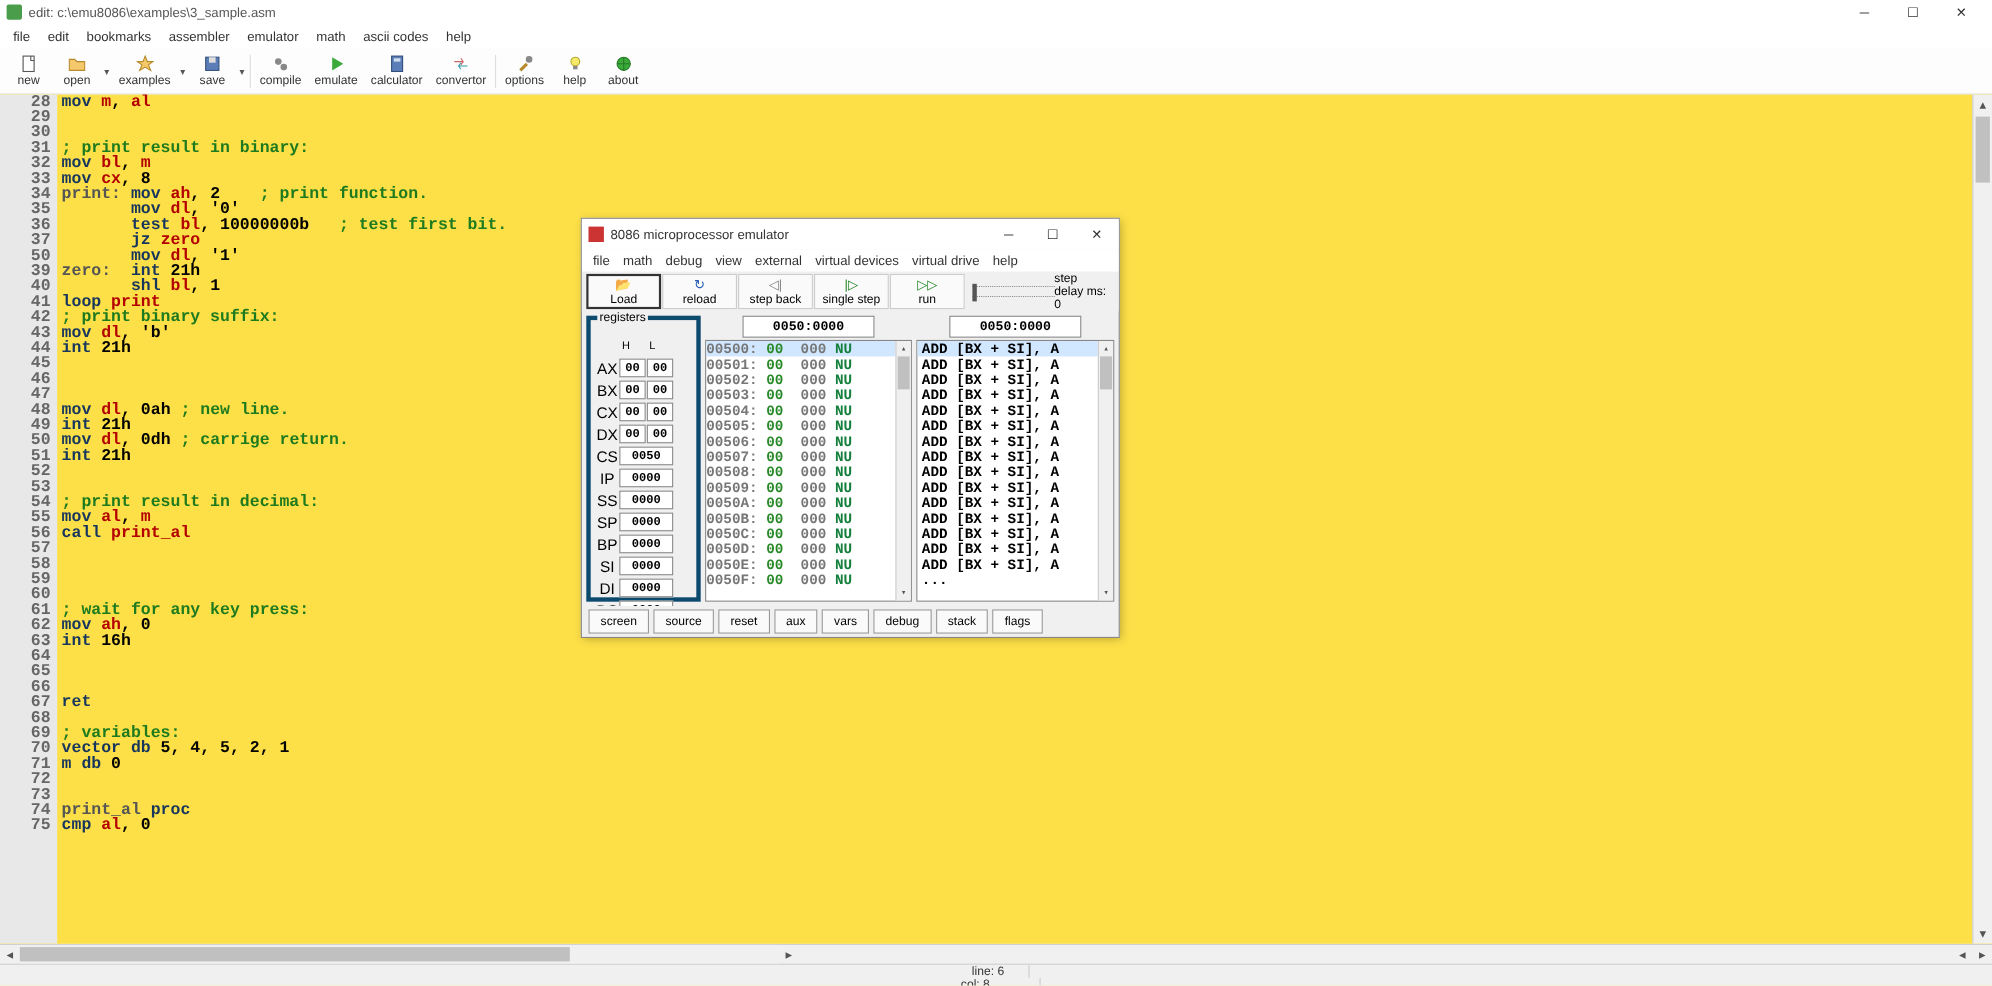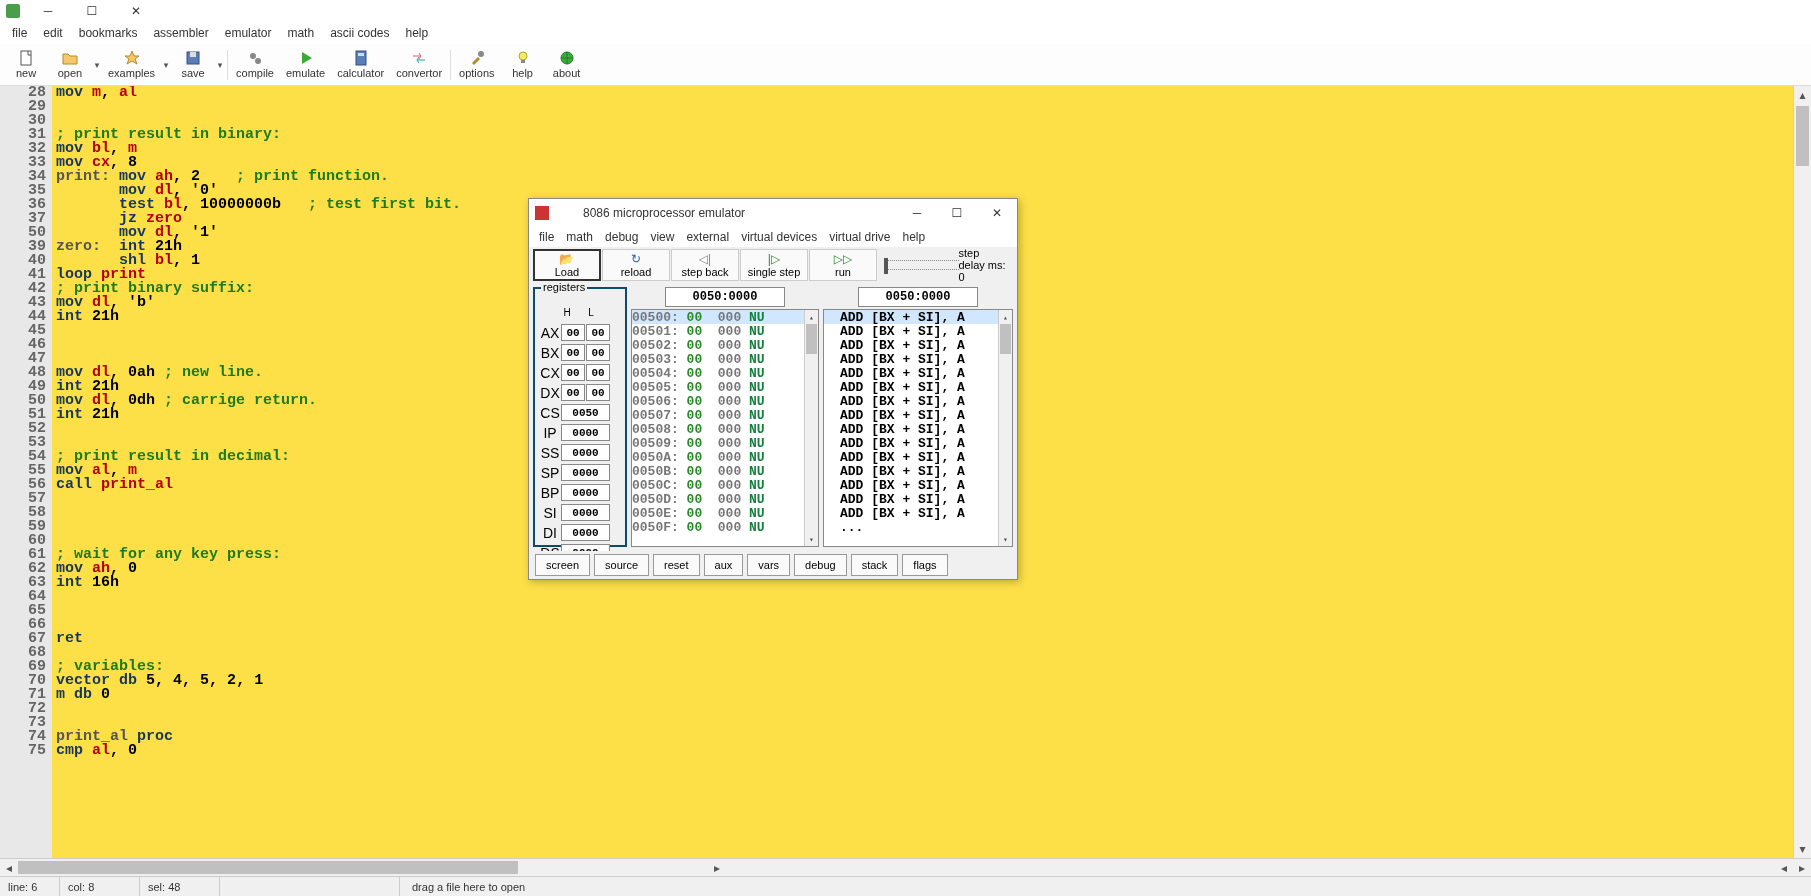--- a/index.html
+++ b/index.html
@@ -38,48 +38,48 @@
 .vscroll .arrow { height:18px; display:flex; align-items:center; justify-content:center; color:#555; cursor:pointer; }
 .vscroll .thumb { position:absolute; top:20px; left:2px; right:2px; height:60px; background:#c0c0c0; }
 
 .hscroll-row { height:18px; display:flex; background:#f0f0f0; border-top:1px solid #ccc; }
 .hscroll-row .arrow { width:18px; display:flex; align-items:center; justify-content:center; color:#555; cursor:pointer; }
 .hscroll-row .track { flex:0 0 690px; background:#f0f0f0; position:relative; }
 .hscroll-row .track .thumb { position:absolute; left:0; top:2px; bottom:2px; width:500px; background:#c0c0c0; }
 .hscroll-row .rest { flex:1; }
 .hscroll-row .rarrow { width:18px; display:flex; align-items:center; justify-content:center; color:#555; }
 
-.status-bar { height:20px; display:flex; align-items:center; background:#f0f0f0; border-top:1px solid #ccc; font-size:11px; color:#333; }
+.status-bar { height:20px; display:flex; align-items:center; background:#f0f0f0; border-top:1px solid #ccc; font-size:11px; color:#333;flex-direction:column; }
 .status-bar .cell { padding:0 8px; border-right:1px solid #ccc; height:100%; display:flex; align-items:center; }
 .status-bar .cell.w1 { width:60px; }
 .status-bar .cell.w2 { width:80px; }
 .status-bar .cell.w3 { width:180px; }
 .status-bar .drag { flex:0 0 auto; padding:0 12px; }
 
 
 .emu-window { position:absolute; top:198px; left:528px; width:490px; height:382px; background:#f0f0f0; border:1px solid #888; box-shadow:2px 2px 8px rgba(0,0,0,.25); display:flex; flex-direction:column; }
 .emu-title { height:28px; display:flex; align-items:center; background:#fff; }
 .emu-title .eicon { width:14px; height:14px; background:#cc3333; margin:0 6px; }
-.emu-title .t { flex:1; color:#333; font-size:12px;margin-left:28px; }
+.emu-title .t { flex:1; color:#333; font-size:12px; }
 .emu-wc { display:flex; }
 .emu-wc .wb { width:40px; height:28px; display:flex; align-items:center; justify-content:center; cursor:pointer; color:#333; }
 
 .emu-menu { height:20px; display:flex; align-items:center; padding:0 4px; background:#fff; }
 .emu-menu span { padding:1px 6px; cursor:pointer; color:#333; }
 
 .emu-tb { height:36px; display:flex; align-items:center; padding:2px 4px; background:#f0f0f0; gap:0; }
 .emu-btn { width:68px; height:32px; display:flex; flex-direction:column; align-items:center; justify-content:center; border:1px solid #ccc; background:#fafafa; cursor:pointer; font-size:11px; margin-right:1px; }
 .emu-btn.sel { border:2px solid #333; }
 .emu-btn .ei { height:14px; display:flex; align-items:center; justify-content:center; font-size:12px; }
 .emu-delay { flex:1; display:flex; flex-direction:row; align-items:center; font-size:11px; padding:0 6px; }
 .emu-delay .ticks { height:10px; width:100%; border-top:1px dotted #888; border-bottom:1px dotted #888; margin-bottom:1px; position:relative; }
 .emu-delay .ticks::before { content:""; position:absolute; left:0; top:-3px; width:4px; height:16px; background:#555; }
 
 .emu-body { flex:1; display:flex; padding:4px; gap:4px; overflow:hidden; }
-.reg-box { width:94px; border:2px solid #0c4a6e; position:relative; padding:14px 4px 2px 4px; }
+.reg-box { width:104px; border:4px solid #0c4a6e; position:relative; padding:14px 4px 2px 4px; }
 .reg-box .leg { position:absolute; top:-8px; left:6px; background:#f0f0f0; font-size:11px; padding:0 2px; }
 .reg-row { display:flex; align-items:center; height:19px; margin-bottom:1px; }
 .reg-row .rn { width:22px; text-align:center; font-size:14px; }
 .reg-row input { width:24px; height:17px; font-family:"Courier New",monospace; font-size:11px; font-weight:bold; text-align:center; border:1px solid #888; background:#fff; margin-right:1px; }
 .reg-row .hl { width:12px; text-align:center; font-size:10px; }
 .reg-row input.wide { width:49px; }
 
 .mid-col { flex:0 0 188px; display:flex; flex-direction:column; }
 .addr-box { height:20px; border:1px solid #888; background:#fff; font-family:"Courier New",monospace; font-size:12px; font-weight:bold; text-align:center; margin:0 auto 2px auto; width:120px; display:flex; align-items:center; justify-content:center; }
 .mem-list { flex:1; border:1px solid #888; background:#fff; font-family:"Courier New",monospace; font-size:13px; font-weight:bold; overflow:hidden; position:relative; padding-right:14px; }
@@ -87,37 +87,38 @@
 .mem-list .ad { color:#777; }
 .mem-list .hx { color:#2a8a2a; }
 .mem-list .dc { color:#777; }
 .mem-list .ch { color:#15803d; }
 .mem-list .sb { position:absolute; right:0; top:0; bottom:0; width:14px; background:#f0f0f0; border-left:1px solid #ccc; }
 .mem-list .sb .sar { height:14px; display:flex; align-items:center; justify-content:center; font-size:8px; color:#555; }
 .mem-list .sb .sth { height:30px; background:#c0c0c0; margin:0 1px; }
 
 .right-col { flex:1; display:flex; flex-direction:column; }
 .dis-list { flex:1; border:1px solid #888; background:#fff; font-family:"Courier New",monospace; font-size:13px; font-weight:bold; overflow:hidden; position:relative; padding-right:14px; }
-.dis-list .row { height:14px; white-space:pre; padding-left:16px; }
+.dis-list .row { height:14px; white-space:pre; padding-left:4px; }
 .dis-list .row.hl { background:#d0e7ff; }
 .dis-list .sb { position:absolute; right:0; top:0; bottom:0; width:14px; background:#f0f0f0; border-left:1px solid #ccc; }
 .dis-list .sb .sar { height:14px; display:flex; align-items:center; justify-content:center; font-size:8px; color:#555; }
 .dis-list .sb .sth { height:30px; background:#c0c0c0; margin:0 1px; }
 
 .emu-bottom { height:28px; display:flex; align-items:center; padding:2px 6px; gap:4px; justify-content:flex-start; }
 .emu-bottom button { height:22px; padding:0 10px; font-size:11px; border:1px solid #999; background:#fafafa; cursor:pointer; }
 
 svg { display:block; }
 </style>
 </head>
 <body>
 
 <div class="main-window">
   <div class="title-bar">
     <div class="app-icon"></div>
+    <div class="title-text">edit: c:\emu8086\examples\3_sample.asm</div>
     <div class="win-controls">
       <div class="win-btn">─</div>
       <div class="win-btn">☐</div>
       <div class="win-btn close-b">✕</div>
     </div>
   </div>
 
   <div class="menu-bar" id="main-menu">
       <span class="menu-item">file</span>
       <span class="menu-item">edit</span>

